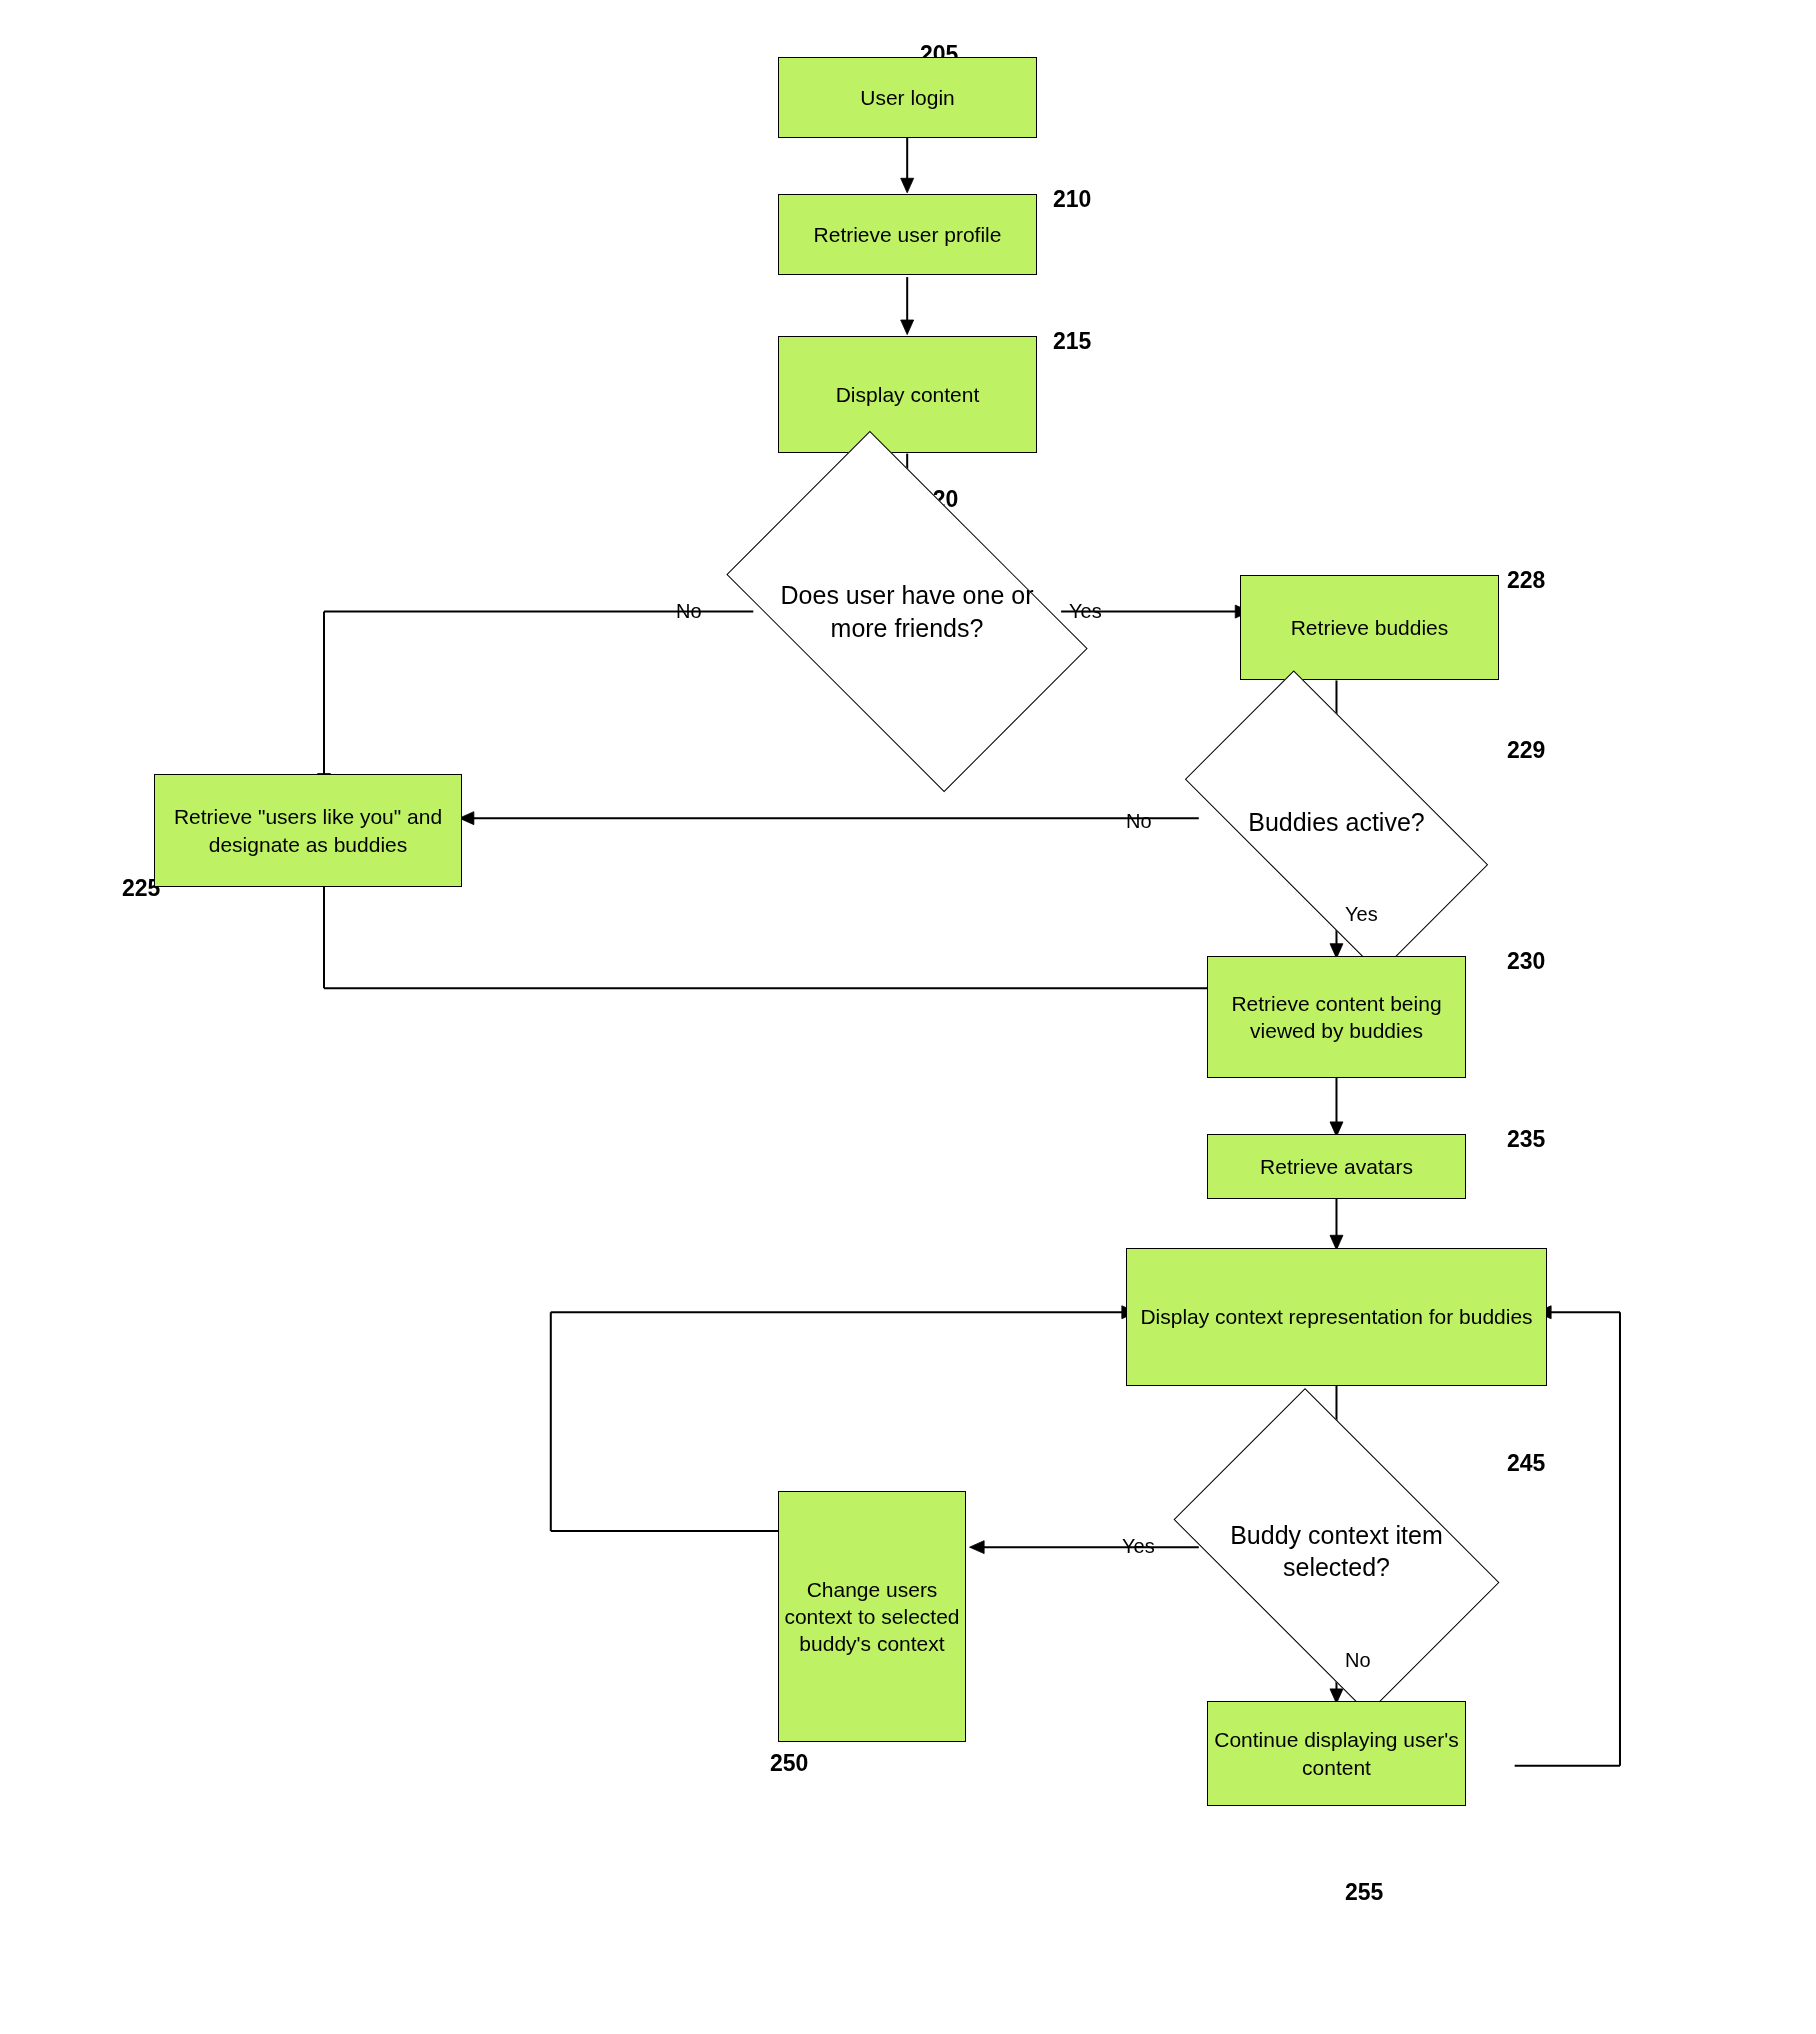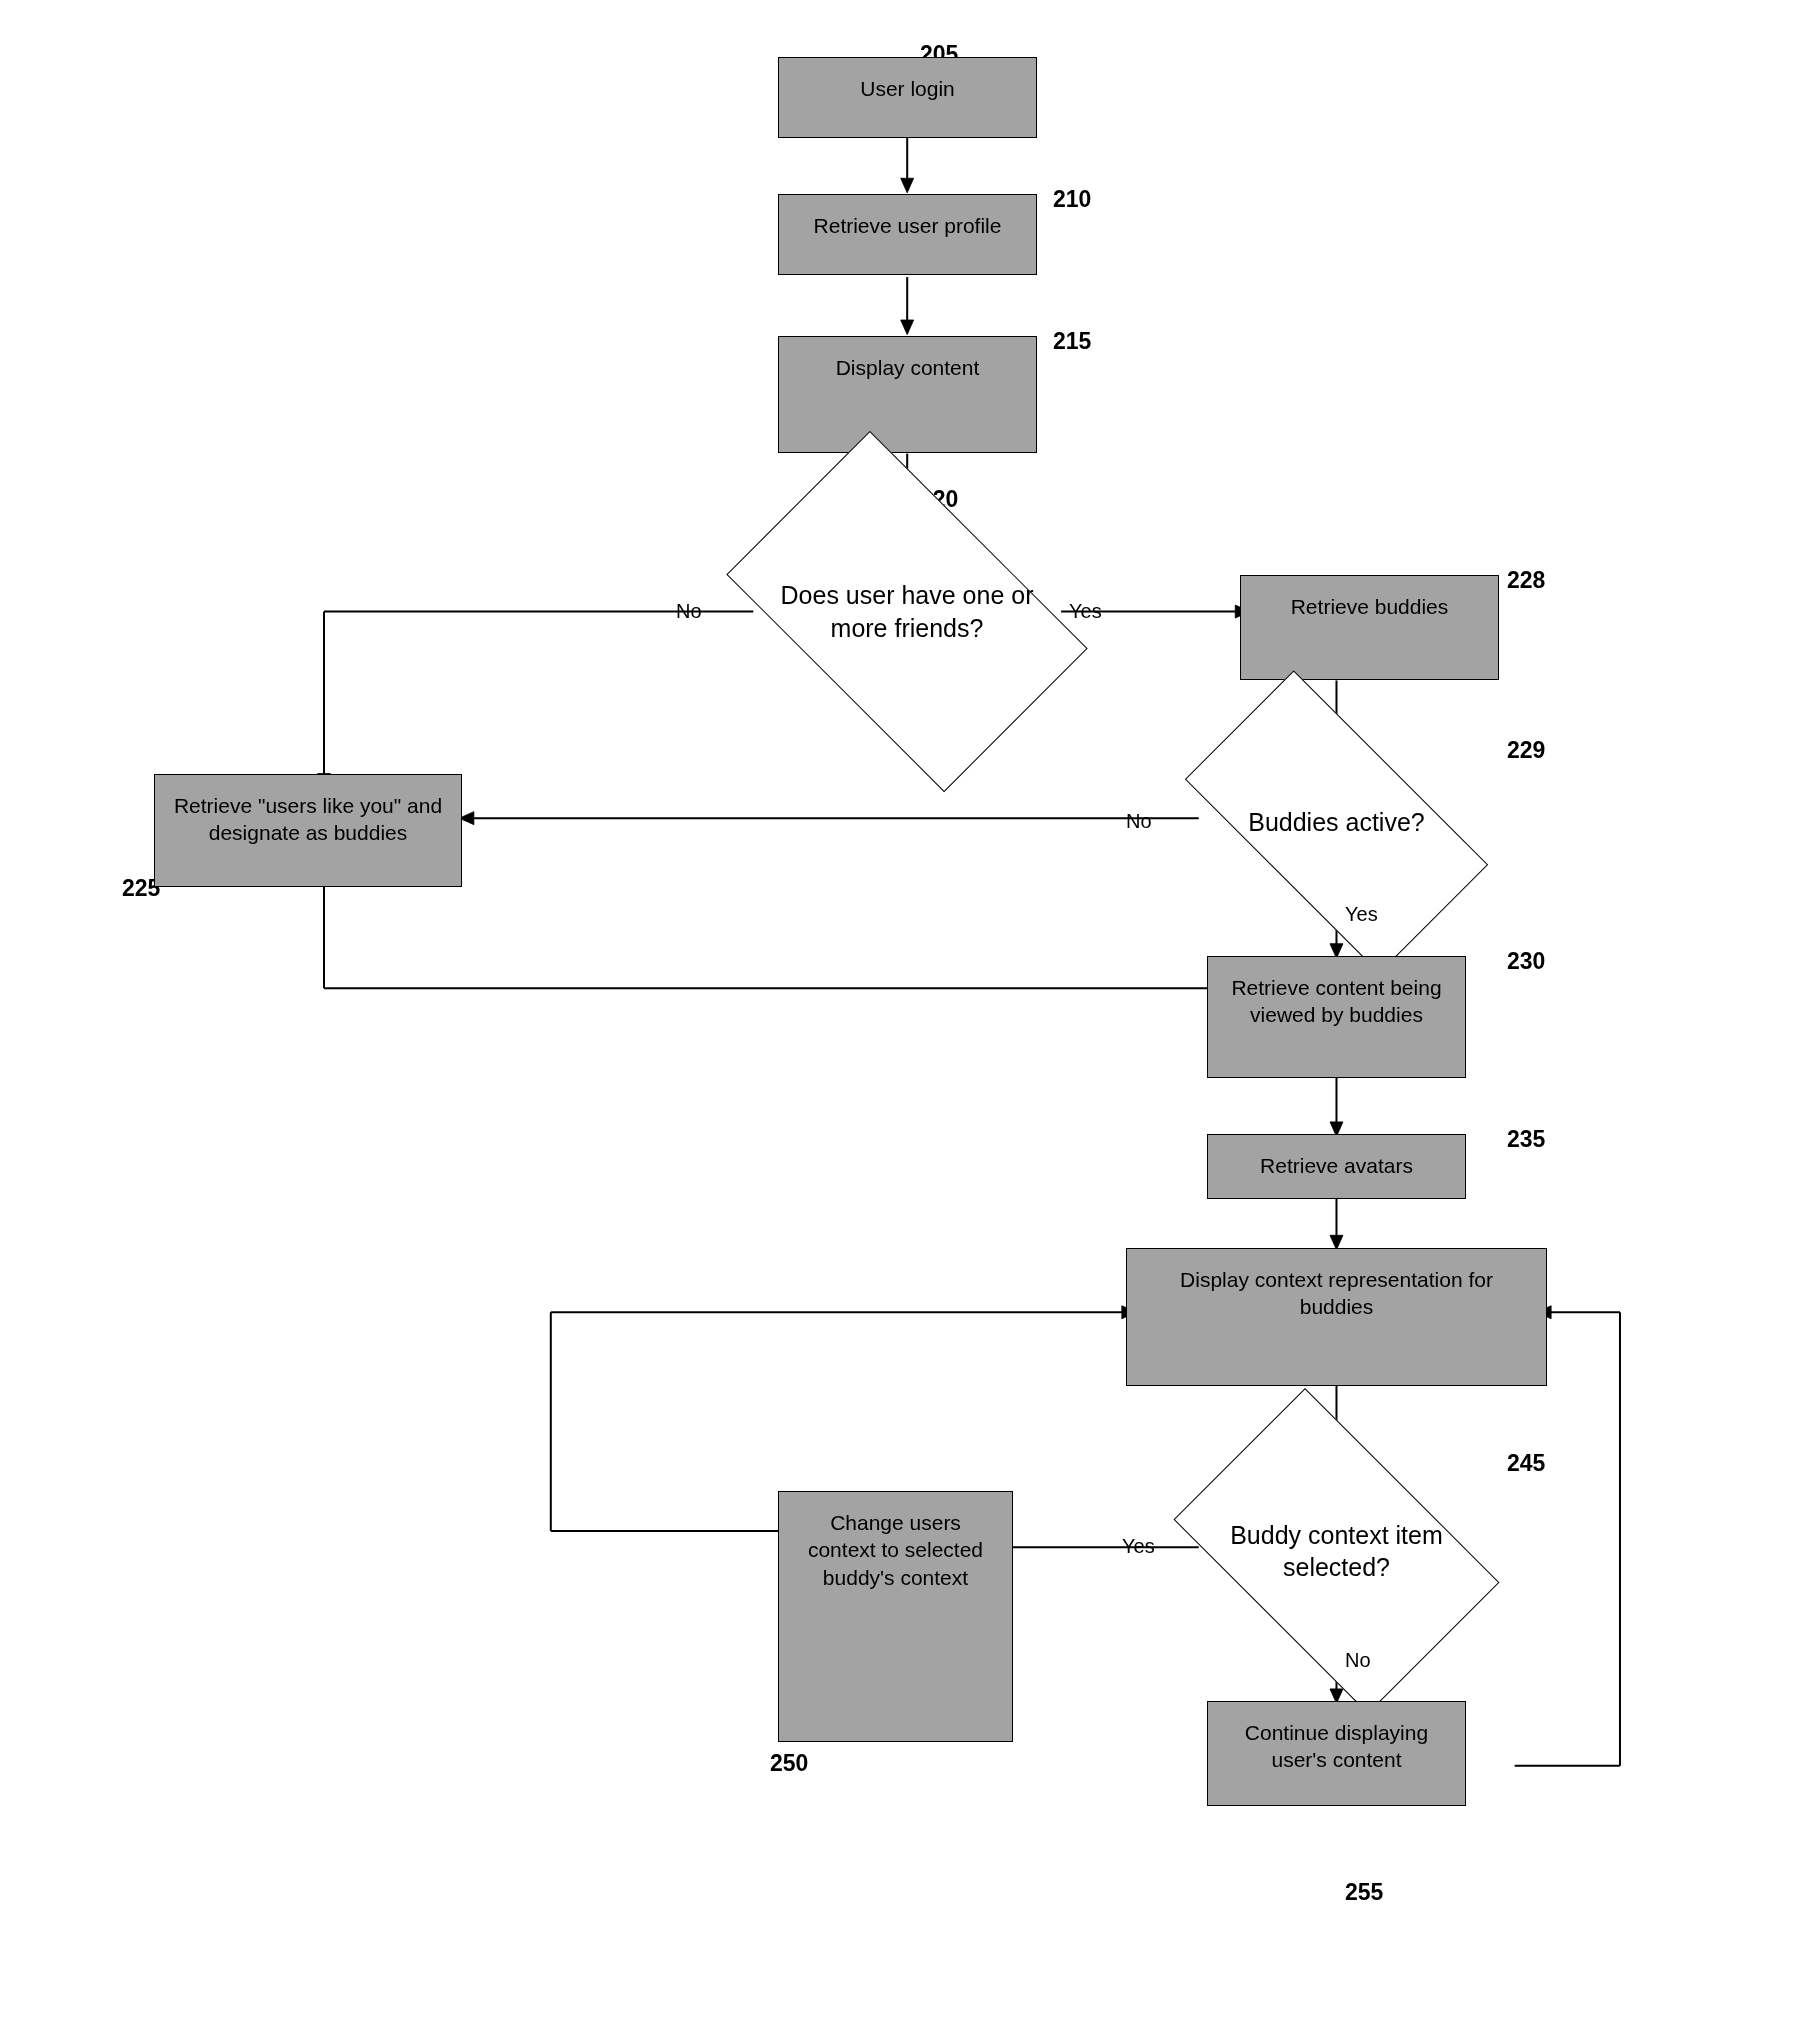--- a/index.html
+++ b/index.html
@@ -15,27 +15,28 @@
     .diagram {
       position: absolute;
       top: 0; left: 0;
       width: 1816px;
       height: 2034px;
     }
     
     .box {
       position: absolute;
       border: 1.6px solid #000;
-      background: #a3a3a3;
+      background: #bef264;
       display: flex;
+      align-items: center;
       justify-content: center;
       text-align: center;
       font-size: 21px;
       line-height: 1.3;
-      padding: 17px;
+      padding: 3px;
     }
     
     .diamond-container {
       position: absolute;
       display: flex;
       align-items: center;
       justify-content: center;
     }
     .diamond {
       width: 100%;
@@ -219,21 +220,21 @@
     <div class="diamond"></div>
     <div class="diamond-text">Buddy context item selected?</div>
   </div>
 
   <div class="flow-label" style="left:1122px; top:1535px;">Yes</div>
 
   <div class="flow-label" style="left:1345px; top:1649px;">No</div>
 
   <div class="label" style="left:770px; top:1750px;">250</div>
 
-  <div class="box" style="left:778px; top:1491px; width:235px; height:251px;">
+  <div class="box" style="left:778px; top:1491px; width:188px; height:251px;">
     <span>Change users context to selected buddy's context</span>
   </div>
 
   <div class="label" style="left:1345px; top:1839px;margin-top:40px;">255</div>
 
   <div class="box" style="left:1207px; top:1701px; width:259px; height:105px;">
     <span>Continue displaying user's content</span>
   </div>
 
 </div>

